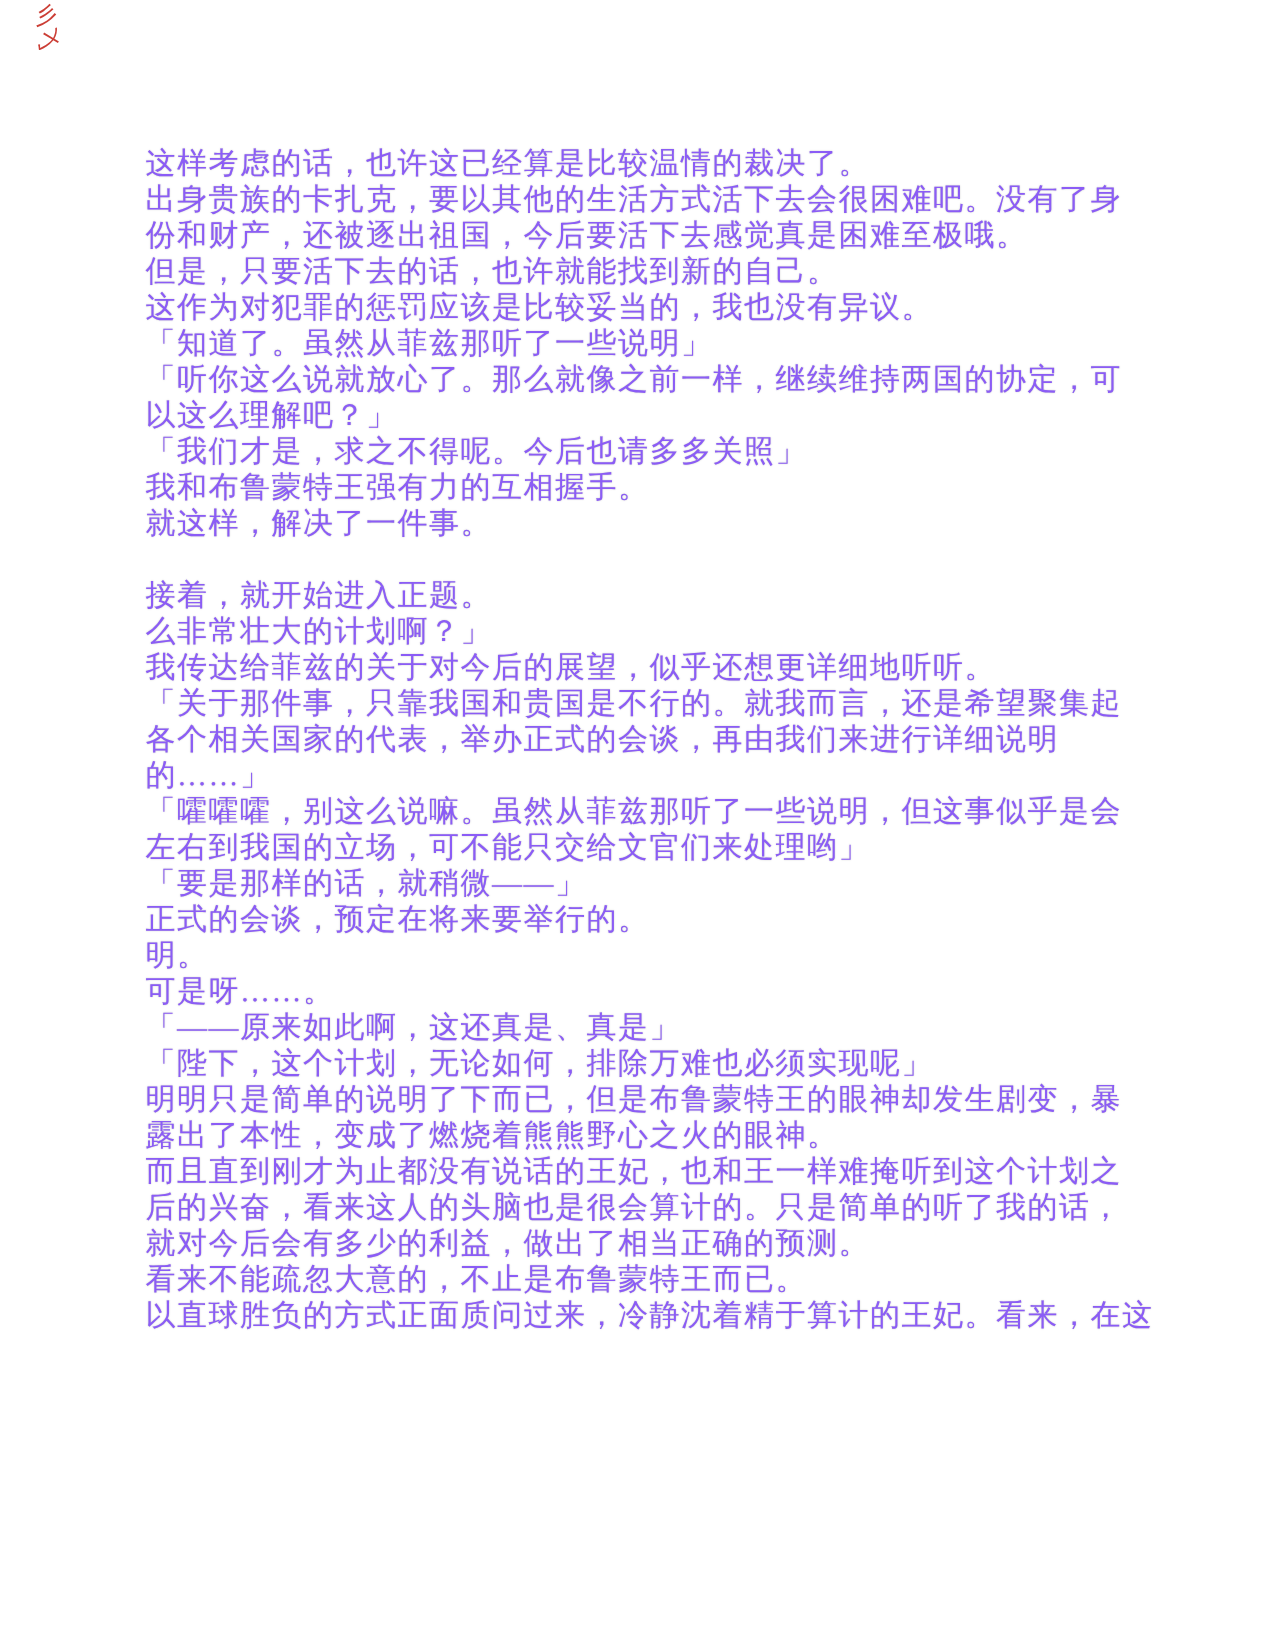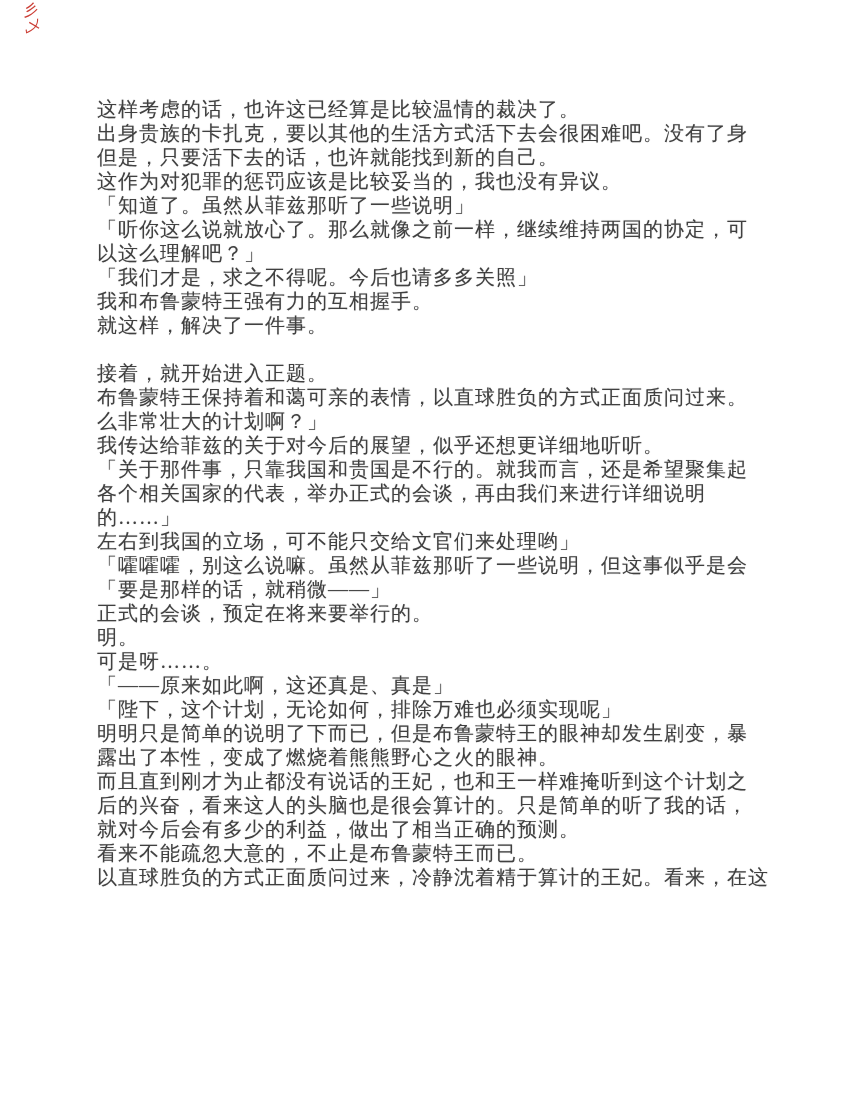--- a/index.html
+++ b/index.html
@@ -53,41 +53,41 @@
   .line.blank { height: 24px; }
 </style>
 </head>
 <body>
 
 <div class="page">
   <div class="red-mark" style="color: rgb(201, 52, 43);">
     <span>彡</span>
     <span>乄</span>
   </div>
-  <div class="text-block" id="text-block" style="color: #404040;">
+  <div class="text-block" id="text-block" style="color: #8b5cf6;">
       <div class="line">这样考虑的话，也许这已经算是比较温情的裁决了。</div>
       <div class="line">出身贵族的卡扎克，要以其他的生活方式活下去会很困难吧。没有了身</div>
+      <div class="line">份和财产，还被逐出祖国，今后要活下去感觉真是困难至极哦。</div>
       <div class="line">但是，只要活下去的话，也许就能找到新的自己。</div>
       <div class="line">这作为对犯罪的惩罚应该是比较妥当的，我也没有异议。</div>
       <div class="line">「知道了。虽然从菲兹那听了一些说明」</div>
       <div class="line">「听你这么说就放心了。那么就像之前一样，继续维持两国的协定，可</div>
       <div class="line">以这么理解吧？」</div>
       <div class="line">「我们才是，求之不得呢。今后也请多多关照」</div>
       <div class="line">我和布鲁蒙特王强有力的互相握手。</div>
       <div class="line">就这样，解决了一件事。</div>
       <div class="line blank">&nbsp;</div>
       <div class="line">接着，就开始进入正题。</div>
-      <div class="line">布鲁蒙特王保持着和蔼可亲的表情，以直球胜负的方式正面质问过来。</div>
       <div class="line">么非常壮大的计划啊？」</div>
       <div class="line">我传达给菲兹的关于对今后的展望，似乎还想更详细地听听。</div>
       <div class="line">「关于那件事，只靠我国和贵国是不行的。就我而言，还是希望聚集起</div>
       <div class="line">各个相关国家的代表，举办正式的会谈，再由我们来进行详细说明</div>
       <div class="line">的……」</div>
+      <div class="line">「嚯嚯嚯，别这么说嘛。虽然从菲兹那听了一些说明，但这事似乎是会</div>
       <div class="line">左右到我国的立场，可不能只交给文官们来处理哟」</div>
-      <div class="line">「嚯嚯嚯，别这么说嘛。虽然从菲兹那听了一些说明，但这事似乎是会</div>
       <div class="line">「要是那样的话，就稍微——」</div>
       <div class="line">正式的会谈，预定在将来要举行的。</div>
       <div class="line">明。</div>
       <div class="line">可是呀……。</div>
       <div class="line">「——原来如此啊，这还真是、真是」</div>
       <div class="line">「陛下，这个计划，无论如何，排除万难也必须实现呢」</div>
       <div class="line">明明只是简单的说明了下而已，但是布鲁蒙特王的眼神却发生剧变，暴</div>
       <div class="line">露出了本性，变成了燃烧着熊熊野心之火的眼神。</div>
       <div class="line">而且直到刚才为止都没有说话的王妃，也和王一样难掩听到这个计划之</div>
       <div class="line">后的兴奋，看来这人的头脑也是很会算计的。只是简单的听了我的话，</div>

